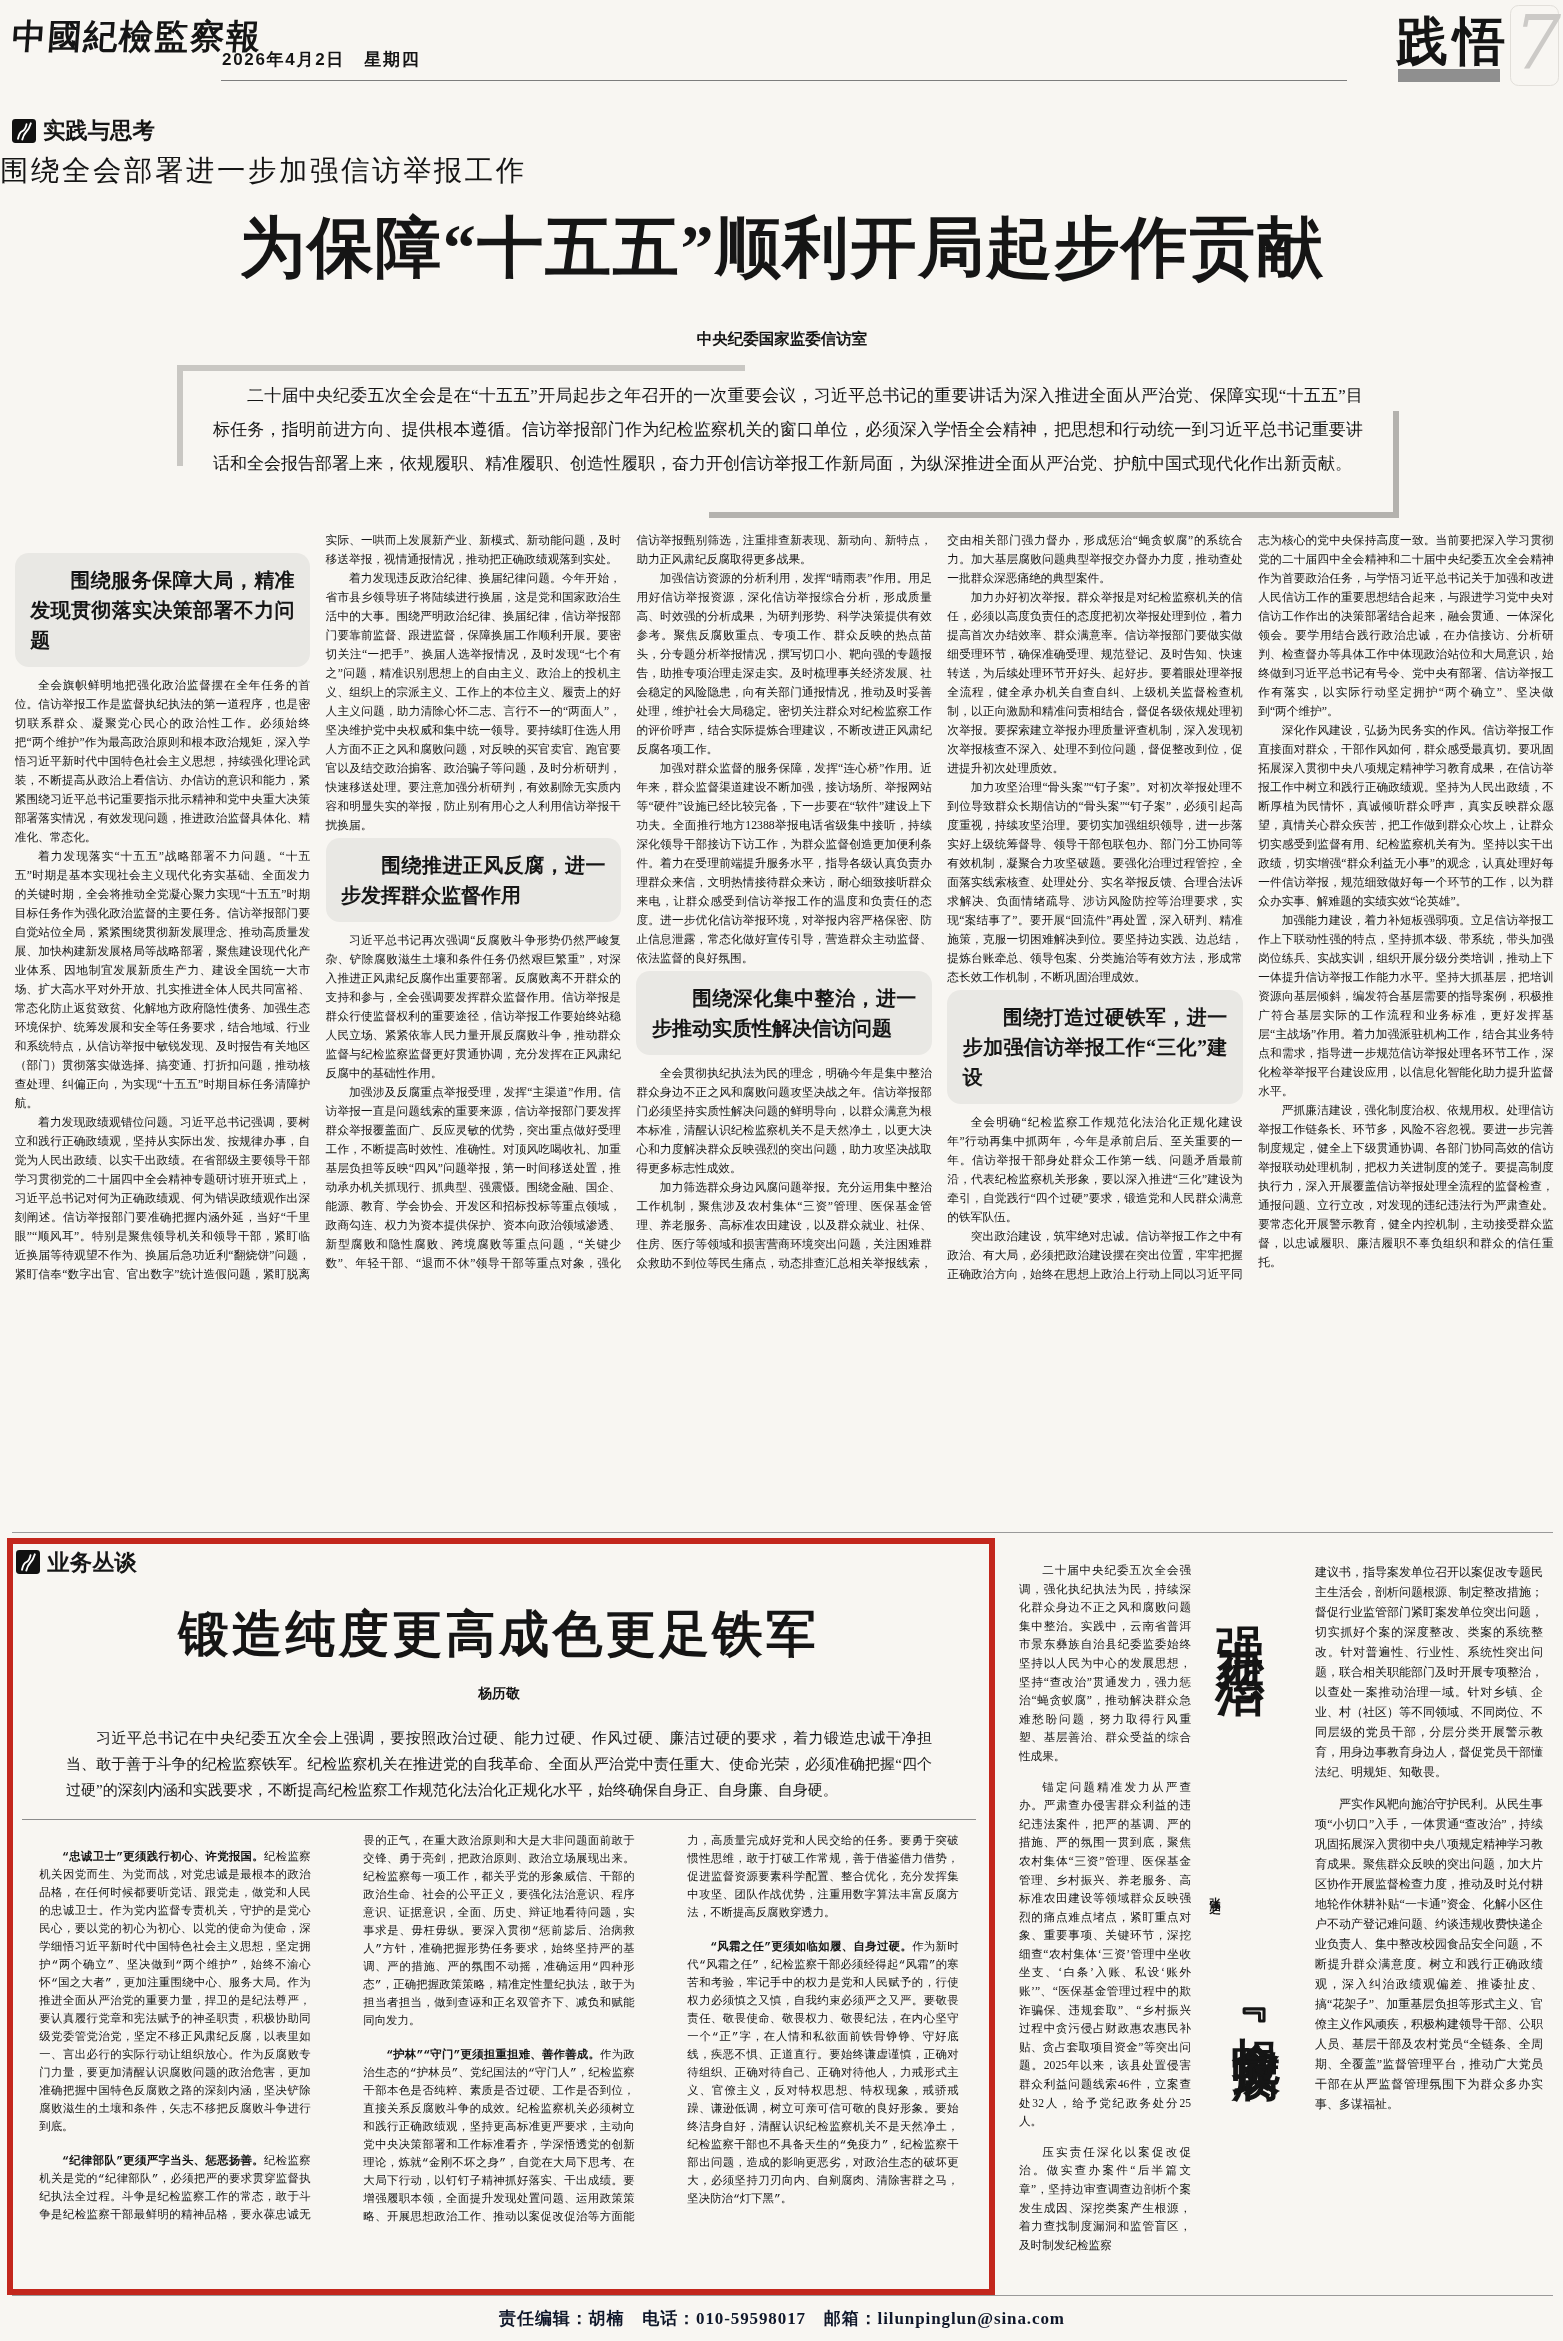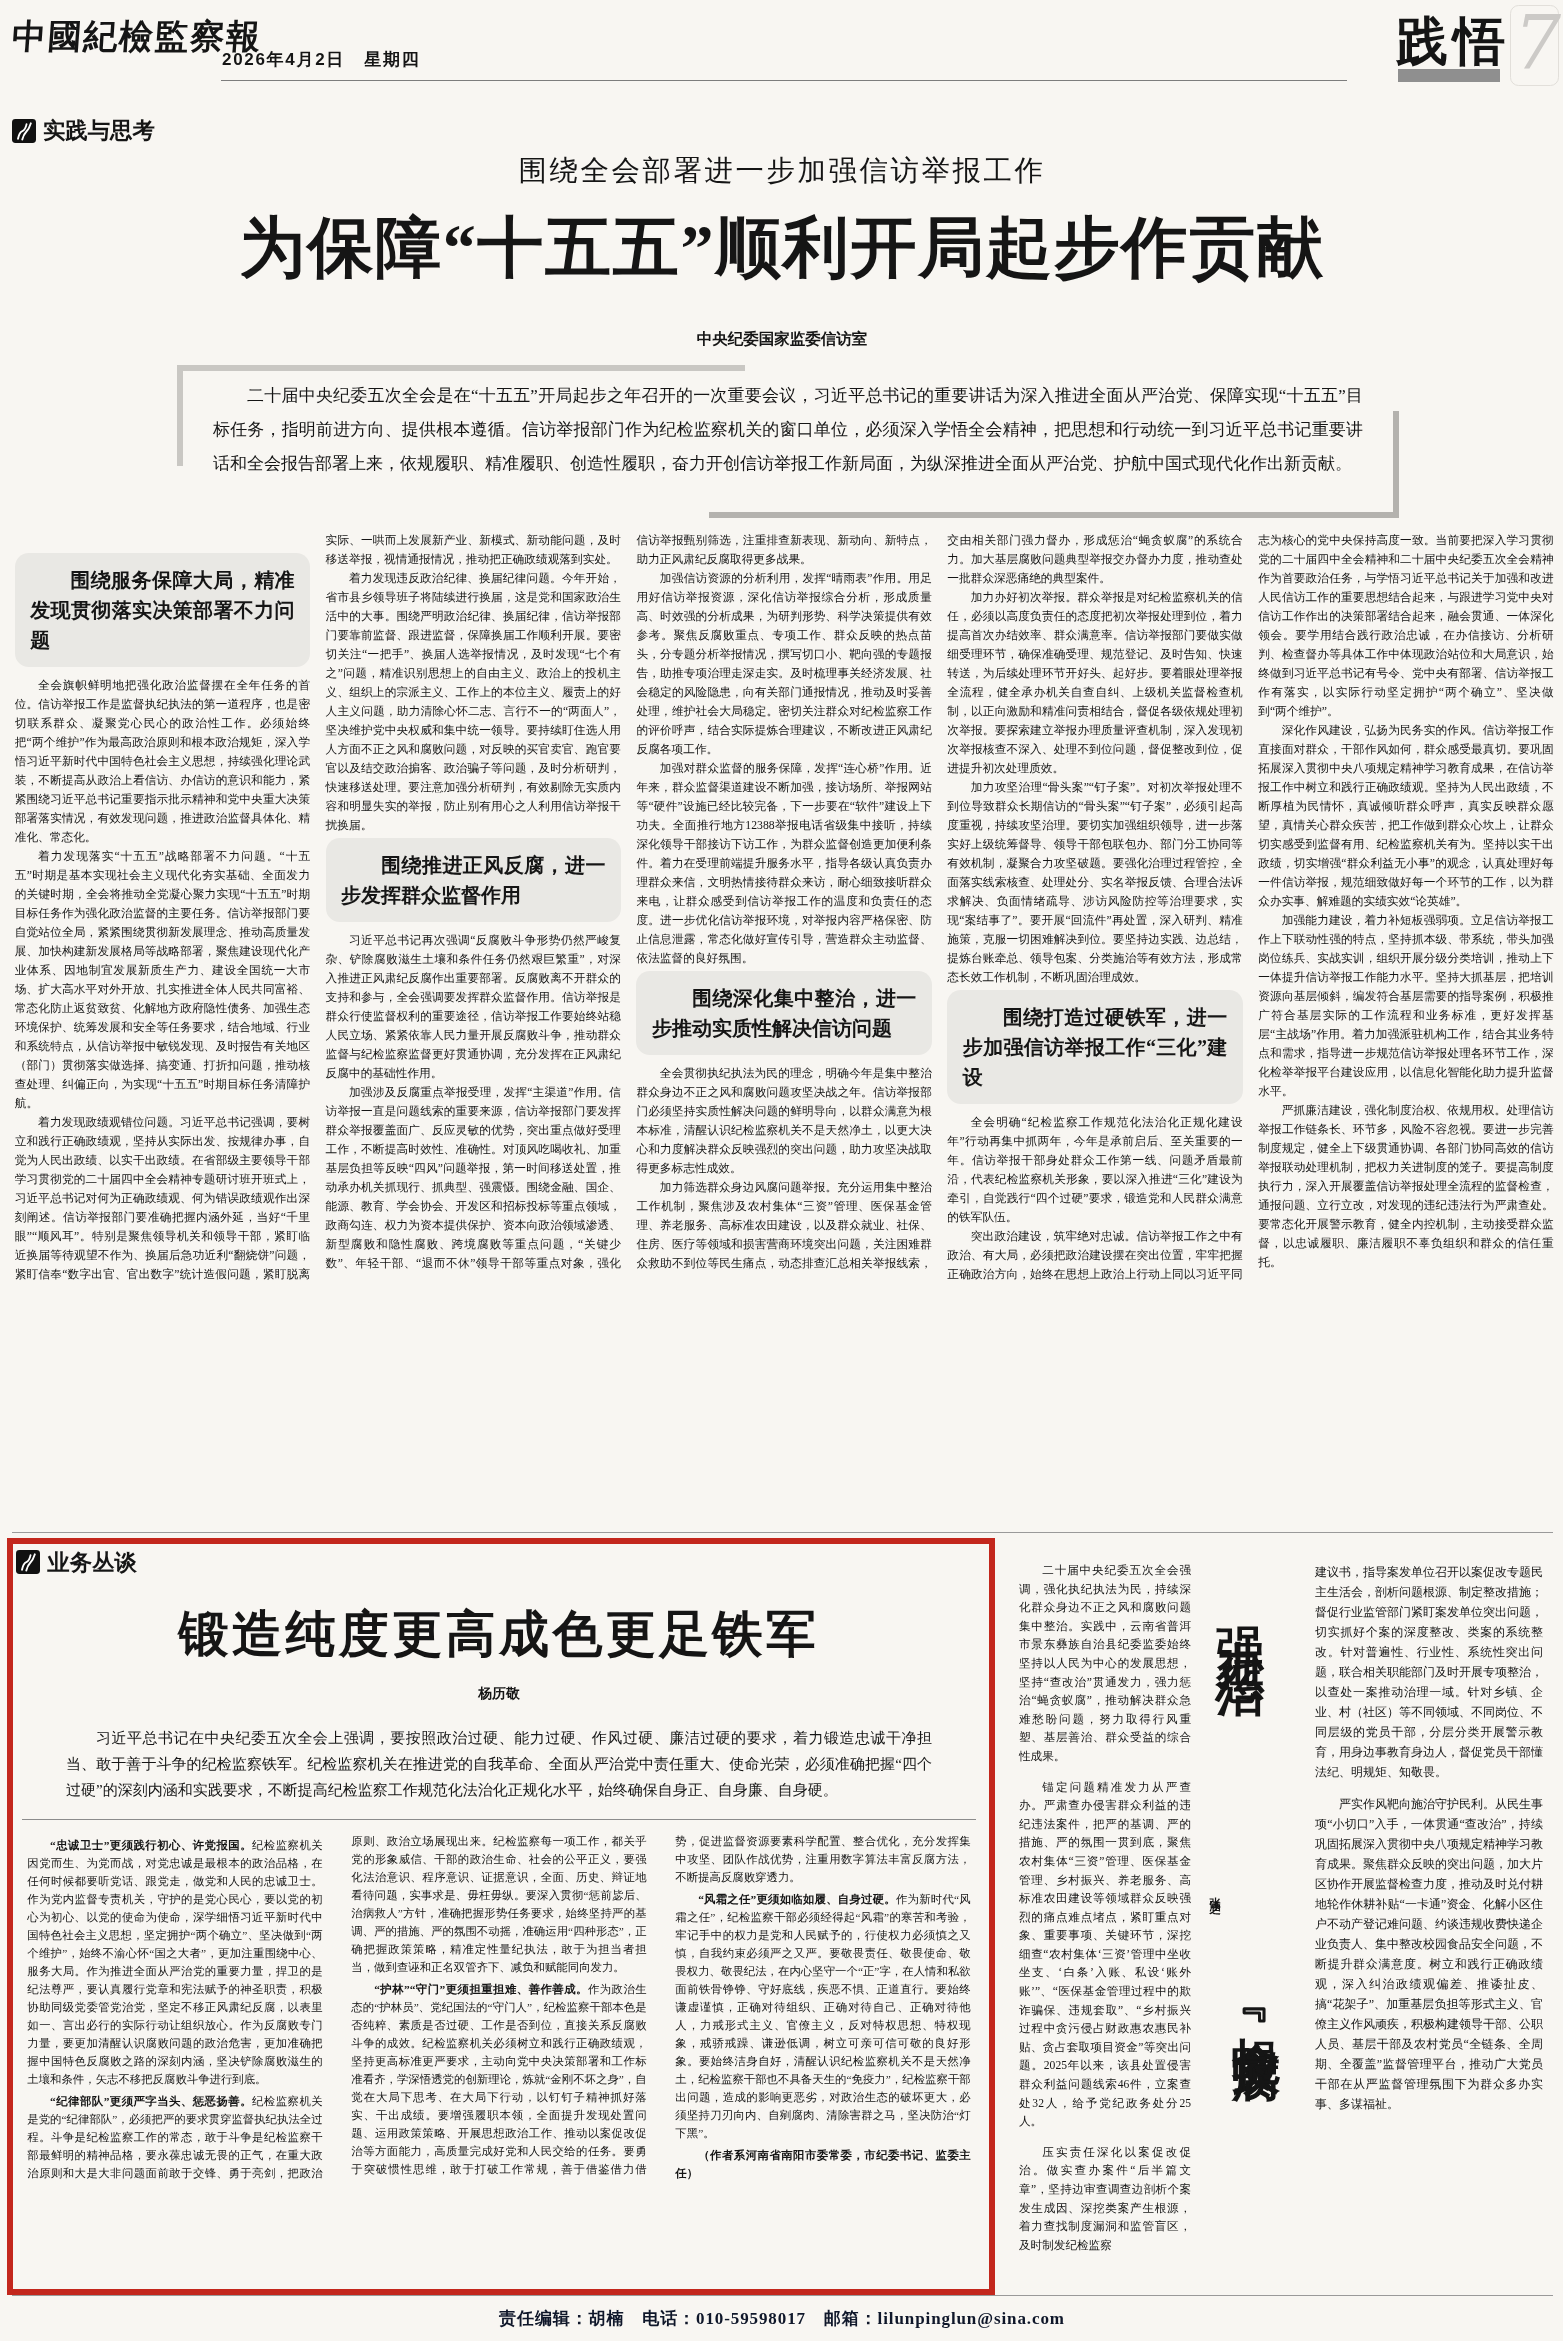--- a/index.html
+++ b/index.html
@@ -14,21 +14,21 @@
   #edition-name{left:1396px;top:6.9px;font-size:52px;font-weight:900;letter-spacing:5.2px;}
   #edition-bar{left:1398px;top:69px;width:102px;height:13px;background:#8f8f8f;}
   #page-capsule{left:1510px;top:5.2px;width:47px;height:79px;border:1.7px solid #e2dfda;border-radius:8.6px;}
   #page-number{left:1514px;top:3.4px;width:43px;text-align:center;font-size:74px;line-height:81px;
                color:#cccac7;font-family:"DejaVu Serif",serif;font-style:italic;}
   
   .tag{display:flex;align-items:center;gap:6.9px;font-size:22.4px;font-weight:900;}
   .tag svg{display:block;}
   
   #main-tag{left:12px;top:115px;text-align:right;}
-  #kicker{left:0;top:152px;width:1564px;text-align:center;font-size:28.4px;letter-spacing:2.6px;}
+  #kicker{left:0;top:152px;width:1564px;text-align:left;font-size:28.4px;letter-spacing:2.6px;}
   #main-headline{left:0;top:203px;width:1564px;text-align:center;font-size:66px;font-weight:900;letter-spacing:1.7px;}
   #main-byline{left:0;top:329px;width:1564px;text-align:center;font-size:15.5px;font-weight:bold;}
   #lead-box{left:177px;top:365px;width:1222px;height:153px;}
   #lead-box .corner-tl{position:absolute;left:0;top:0;width:46%;height:62%;
       border-top:6px solid #c9c7c3;border-left:6px solid #c9c7c3;}
   #lead-box .corner-br{position:absolute;right:0;bottom:0;width:56%;height:66%;
       border-bottom:6px solid #b4b2ae;border-right:6px solid #b4b2ae;}
   #lead-text{position:absolute;left:36px;top:13.8px;width:1150px;font-size:17px;line-height:34px;
       text-align:justify;text-indent:2em;}
   #main-body{left:14.7px;top:531px;width:1539px;height:996px;column-count:5;column-gap:15.5px;
@@ -40,21 +40,21 @@
   
   #section-divider{left:12px;top:1532px;width:1541px;height:0.9px;background:#9a9a9a;}
   #article-a{left:13px;top:1545px;width:972px;}
   #a-tag{position:absolute;left:3.4px;top:1.7px;}
   #a-headline{text-align:center;margin:56px 0 0;font-size:50px;font-weight:900;letter-spacing:3.4px;}
   #a-byline{text-align:center;margin-top:17px;font-size:13.8px;font-weight:bold;}
   #a-lead{margin:22.4px 53px 0;font-size:15px;line-height:26px;text-indent:2em;text-align:justify;}
   #a-divider{margin:15.5px 8.6px 12px;border-top:0.9px solid #8c8c8c;}
   #a-body{margin:0 10.3px;height:403px;column-count:3;column-gap:20.7px;font-size:11.4px;
       line-height:18px;text-align:justify;overflow:hidden;}
-  #a-body p{margin:4px;text-indent:2em;}
+  #a-body p{margin:16px;text-indent:2em;font-family:Liberation Mono, monospace;}
   .lead-in{font-weight:bold;}
   .author-note{font-weight:bold;}
   #red-box{left:6.9px;top:1538px;width:976px;height:745px;border:6px solid #c3271d;
       pointer-events:none;z-index:6;background:transparent;}
   
   #b-left{left:1007px;top:1550px;width:196px;height:738px;font-size:11.6px;line-height:18.6px;
       text-align:justify;overflow:hidden;}
   #b-left p,#b-right p{margin:12px;}
   .ind{text-indent:2em;}
   #b-head-top{left:1208px;top:1588px;font-size:48px;font-weight:900;letter-spacing:13.8px;}

